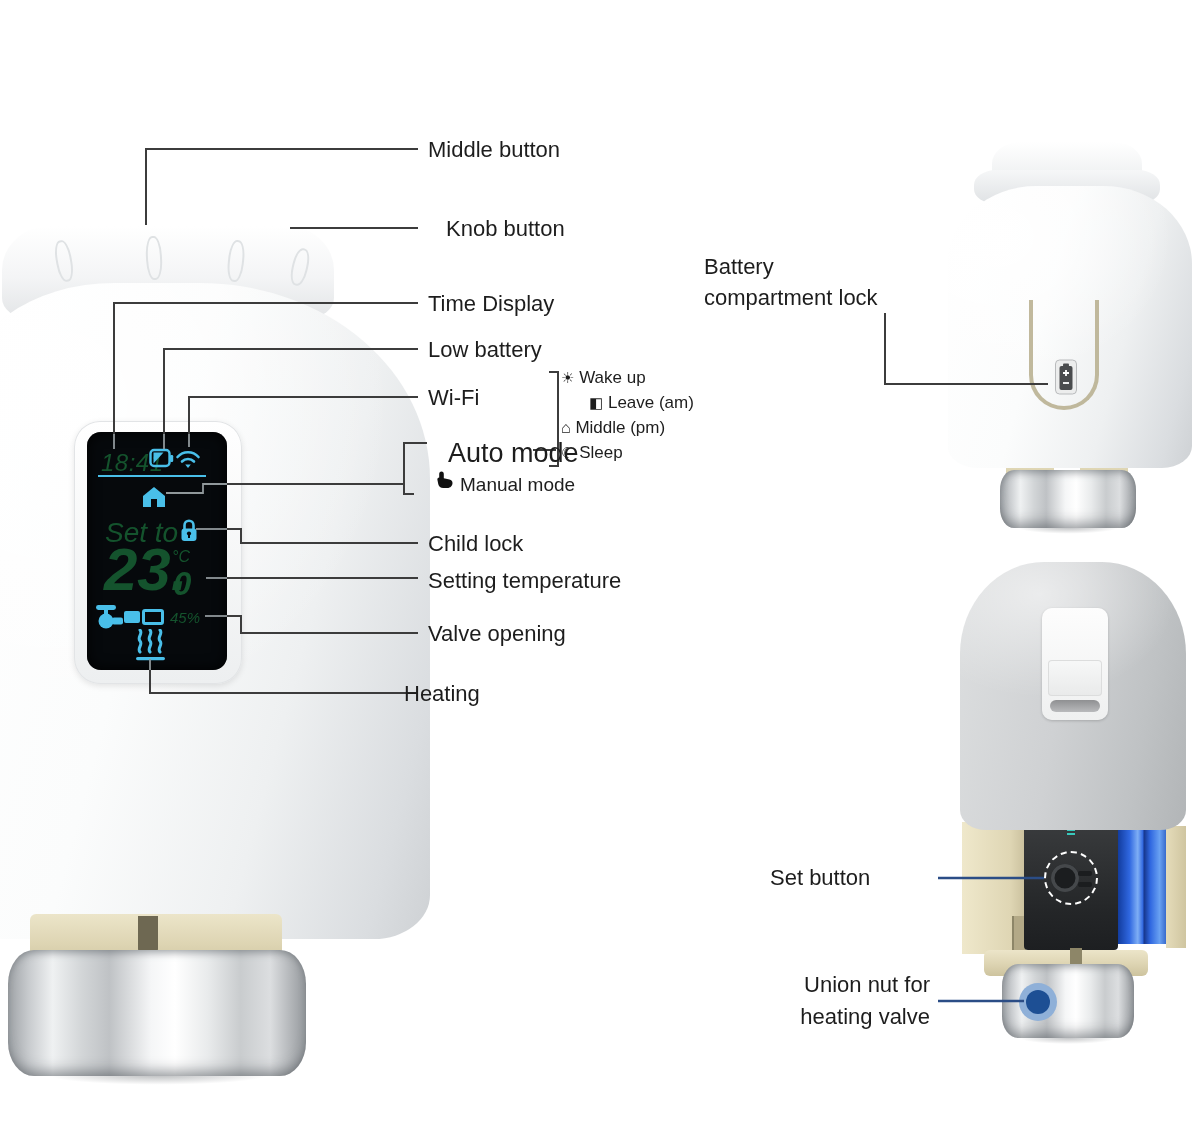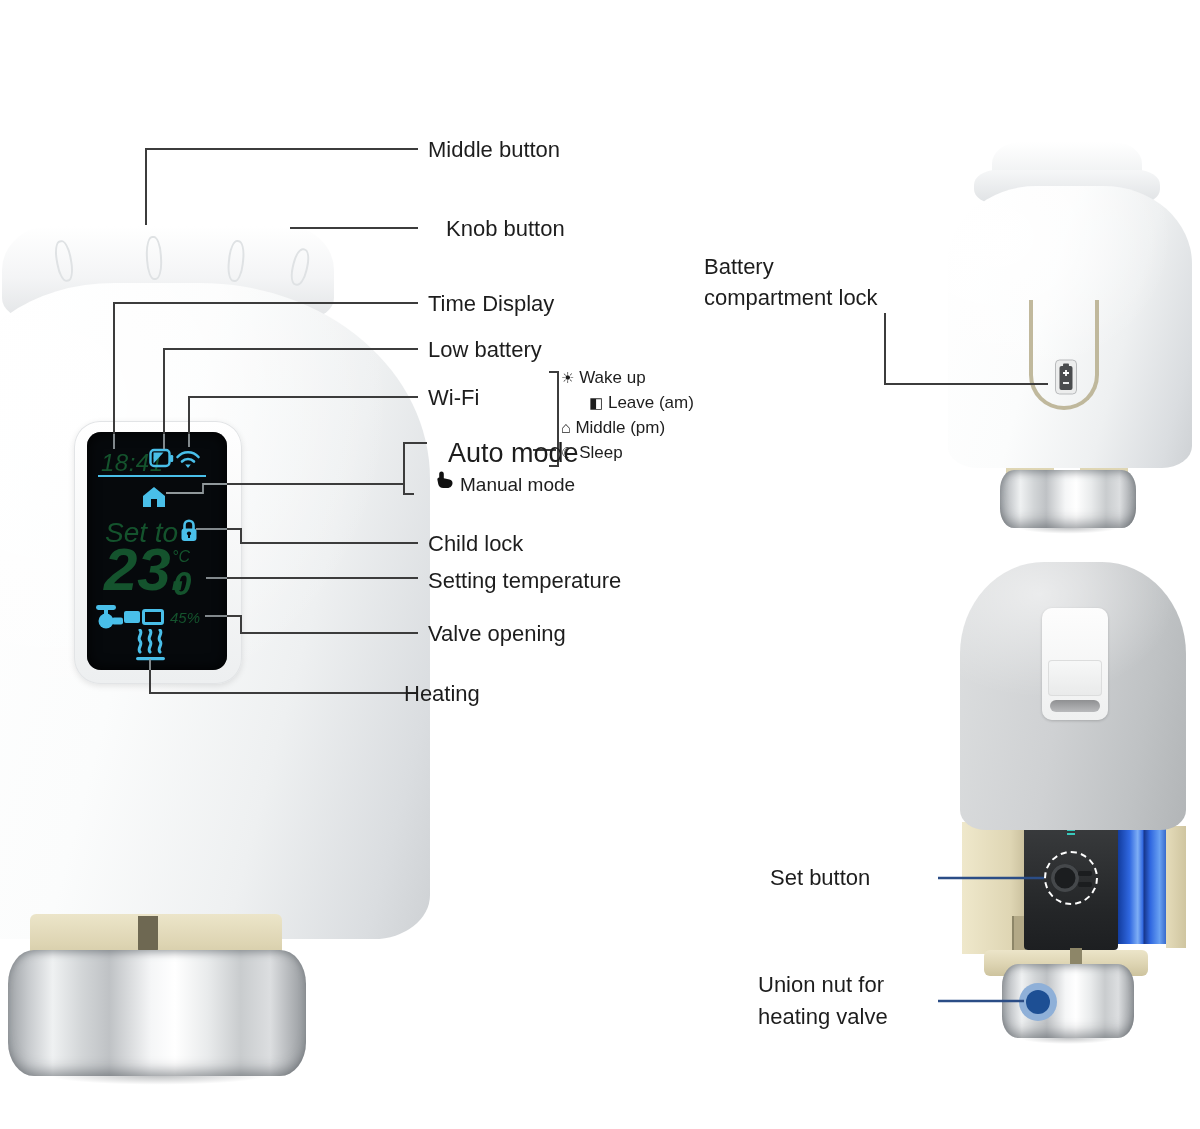--- a/index.html
+++ b/index.html
@@ -245,15 +245,15 @@
   </span>
   <div class="lbl" style="left:460px;top:473px;font-size:19px;">Manual mode</div>
 
   <div class="lbl" style="left:428px;top:532px;">Child lock</div>
   <div class="lbl" style="left:428px;top:569px;">Setting temperature</div>
   <div class="lbl" style="left:428px;top:622px;">Valve opening</div>
   <div class="lbl" style="left:404px;top:682px;">Heating</div>
 
   <div class="lbl" style="left:704px;top:251px;width:200px;white-space:normal;line-height:31px;">Battery compartment lock</div>
   <div class="lbl" style="left:770px;top:866px;width:160px;">Set button</div>
-  <div class="lbl" style="left:758px;top:969px;width:172px;white-space:normal;line-height:32px;">Union nut for heating valve</div>
+  <div class="lbl" style="left:758px;top:969px;width:172px;white-space:normal;text-align:right;line-height:32px;">Union nut for heating valve</div>
 
 </div>
 
 </body></html>

